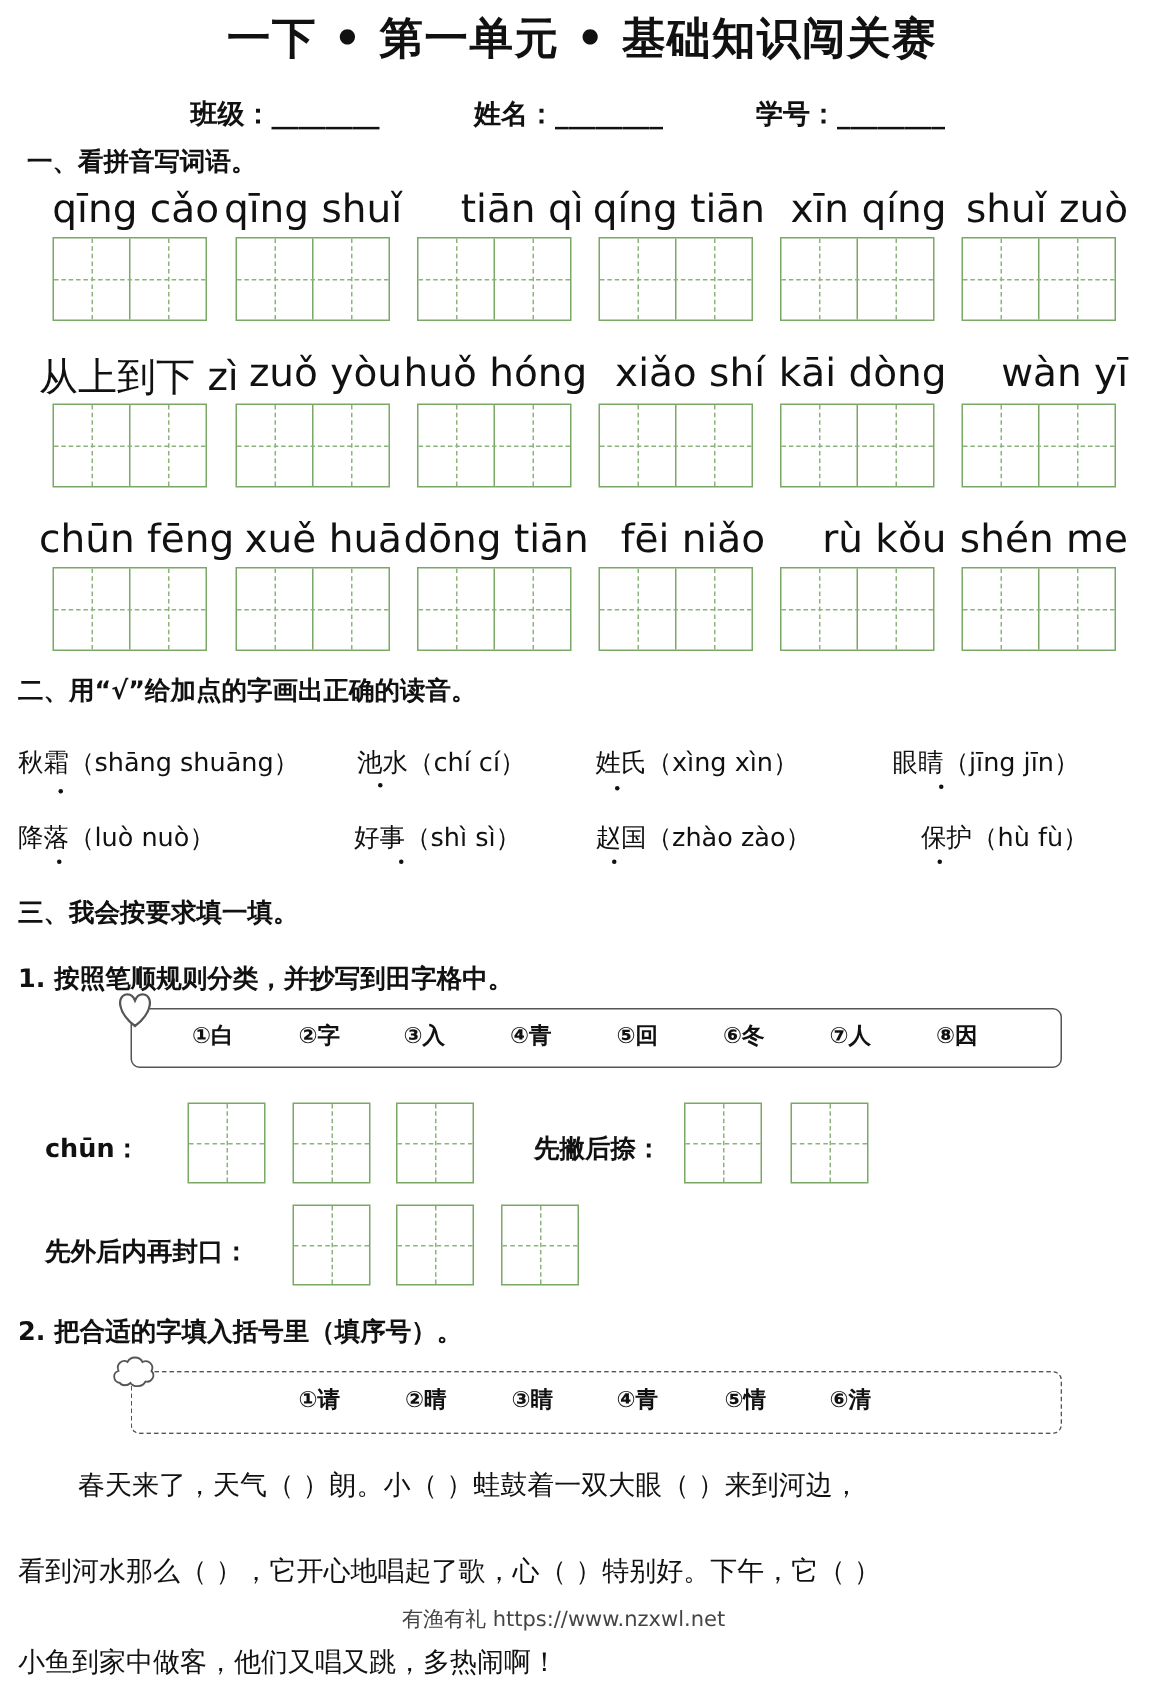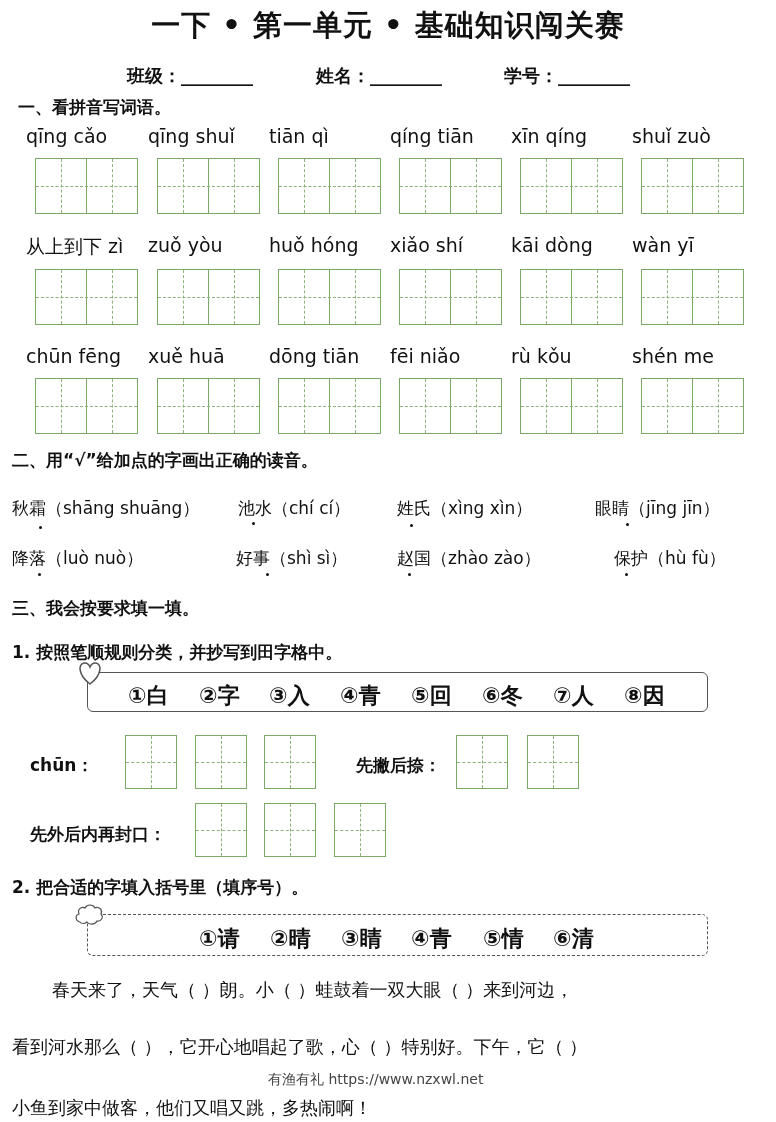--- a/index.html
+++ b/index.html
@@ -2,30 +2,30 @@
 <html><head>
 <meta charset="utf-8">
 <style>
   html,body{margin:0;padding:0;background:#fff;}
   body{width:776px;height:1122px;position:relative;overflow:hidden;color:#111;font-family:"DejaVu Sans","Liberation Sans",sans-serif;}
   .abs{position:absolute;}
   .title{left:0;width:776px;top:6px;text-align:center;font-size:29px;font-weight:bold;letter-spacing:1px;}
   .info{top:64px;left:0;width:776px;font-size:18px;font-weight:bold;}
   .info span{position:absolute;white-space:nowrap;}
   .sec{font-size:17px;font-weight:bold;white-space:nowrap;}
-  .py{font-family:"DejaVu Sans",sans-serif;font-size:19px;white-space:nowrap;text-align:left;width:120px;}
+  .py{font-family:"DejaVu Sans",sans-serif;font-size:26px;white-space:nowrap;text-align:right;width:120px;}
   .tzg{position:absolute;border:1.5px solid #7aa867;box-sizing:border-box;}
   .tzg .cell{position:absolute;top:0;bottom:0;border-right:1.5px solid #7aa867;}
   .tzg .vd{position:absolute;top:0;bottom:0;border-left:1px dashed #8cb37c;}
   .tzg .hd{position:absolute;left:0;right:0;border-top:1px dashed #8cb37c;}
   .rd{font-size:17px;white-space:nowrap;}
   .dot{position:absolute;width:3px;height:3px;background:#111;border-radius:50%;}
   .ribbon{border:1.5px solid #555;border-radius:6px;box-sizing:border-box;}
   .ribbon-dash{border:1.5px dashed #555;border-radius:6px;box-sizing:border-box;}
-  .opt{position:absolute;font-size:22px;font-weight:bold;white-space:nowrap;}
+  .opt{position:absolute;font-size:15px;font-weight:bold;white-space:nowrap;}
   .lbl{font-size:17px;font-weight:bold;white-space:nowrap;}
   .para{font-size:18px;white-space:nowrap;font-family:"DejaVu Serif",serif;}
   .wm{font-size:14px;color:#444;white-space:nowrap;}
 </style>
 </head>
 <body>
 
 <div class="abs title">一下 • 第一单元 • 基础知识闯关赛</div>
 
 <div class="abs info">

